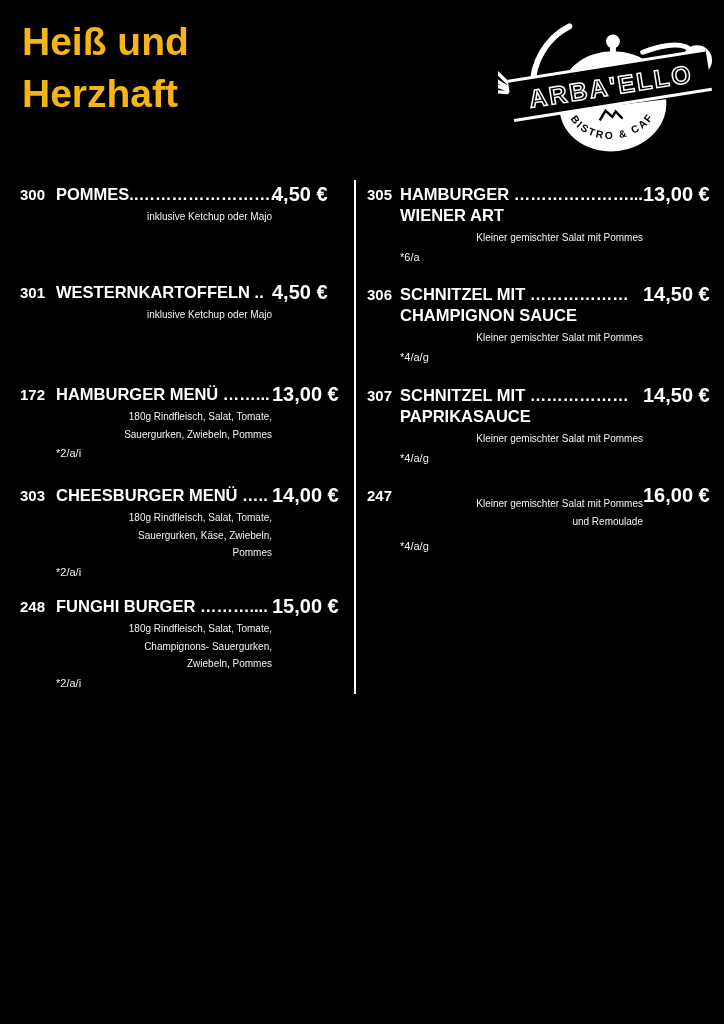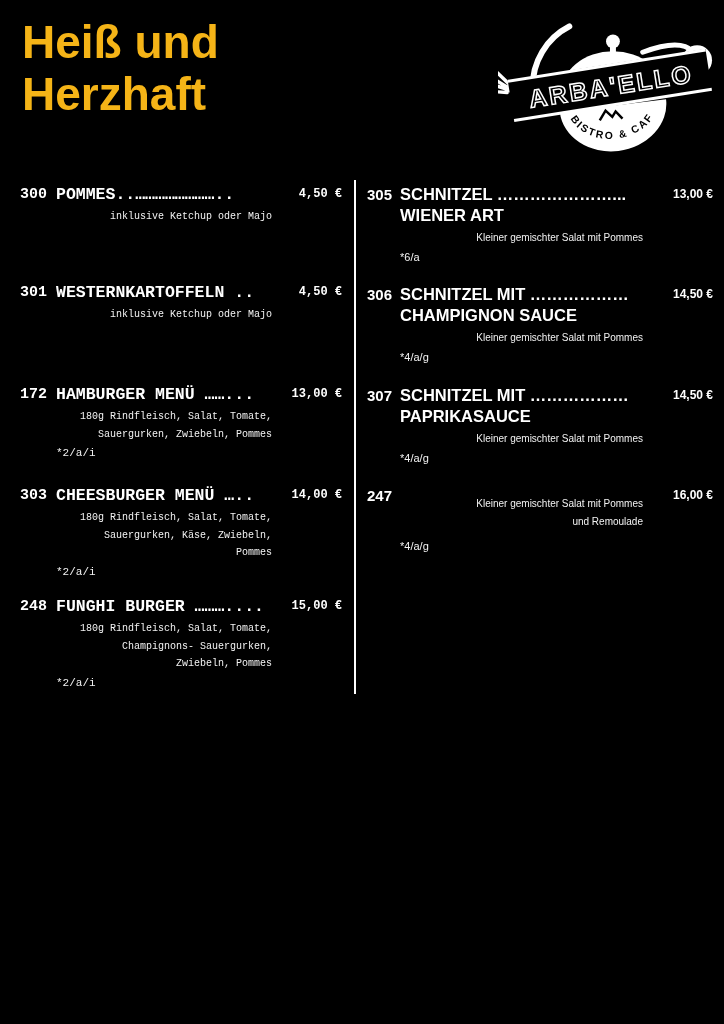--- a/index.html
+++ b/index.html
@@ -7,41 +7,41 @@
     width:724px;height:1024px;
     background:#000;
     font-family:"Liberation Sans", sans-serif;
     color:#fff;
     position:relative;
     overflow:hidden;
   }
   .page-title{
     position:absolute;left:22px;top:16px;
     font-weight:bold;
-    font-size:46px;line-height:52px;
+    font-size:39px;line-height:52px;
     letter-spacing:0px;
     color:#F5B417;
   }
   .logo-wrap{
     position:absolute;right:8px;top:2px;
     width:218px;height:152px;
   }
   .logo-wrap svg{width:100%;height:100%;}
   .brand-text{
     font-family:"Liberation Sans", sans-serif;
     font-size:25px;font-weight:bold;letter-spacing:2.5px;
     fill:none;stroke:#fff;stroke-width:1.5px;
   }
   .tagline-text{
     font-family:"Liberation Sans", sans-serif;
     font-size:10.5px;font-weight:bold;letter-spacing:2px;
     fill:#000;text-anchor:middle;
   }
   .col{position:absolute;}
-  .col-left{left:20px;width:322px;top:0;height:830px;font-family:Liberation Mono, monospace;}
+  .col-left{left:20px;width:322px;top:0;height:830px;}
   .col-right{left:367px;width:346px;top:0;height:840px;}
   .divider{
     position:absolute;left:354px;top:180px;width:2px;height:514px;
     background:#fff;
   }
   .item{
     position:absolute;left:0;right:0;
     display:flex;align-items:flex-start;
   }
   .num{
@@ -55,22 +55,22 @@
     white-space:nowrap;
   }
   .desc{
     font-size:10px;line-height:17.5px;color:#f2f2f2;
     margin-top:3px;white-space:pre-line;text-align:right;
   }
   .allerg{
     font-size:11px;line-height:14px;color:#f2f2f2;margin-top:3px;
   }
   .price{
-    flex:0 0 70px;margin-left:auto;text-align:right;
-    font-weight:bold;font-size:12px;line-height:21px;white-space:nowrap;
+    flex:0 0 70px;margin-left:auto;text-align:left;
+    font-weight:bold;font-size:20px;line-height:21px;white-space:nowrap;
   }
   .spaced .desc{margin-top:10px;}
   .spaced .allerg{margin-top:9px;}
 </style>
 </head>
 <body>
 
 <div class="page-title">
   <div>Heiß und</div>
   <div>Herzhaft</div>
@@ -174,21 +174,21 @@
     <div class="price">15,00 €</div>
   </div>
 
 </div>
 
 <div class="col col-right">
 
   <div class="item" style="top:184px">
     <div class="num">305</div>
     <div class="mid">
-      <div class="title">SCHNITZEL …………………...</div>
+      <div class="title">HAMBURGER …………………...</div>
       <div class="title">WIENER ART</div>
       <div class="desc">Kleiner gemischter Salat mit Pommes</div>
       <div class="allerg">*6/a</div>
     </div>
     <div class="price">13,00 €</div>
   </div>
 
   <div class="item" style="top:284px">
     <div class="num">306</div>
     <div class="mid">

